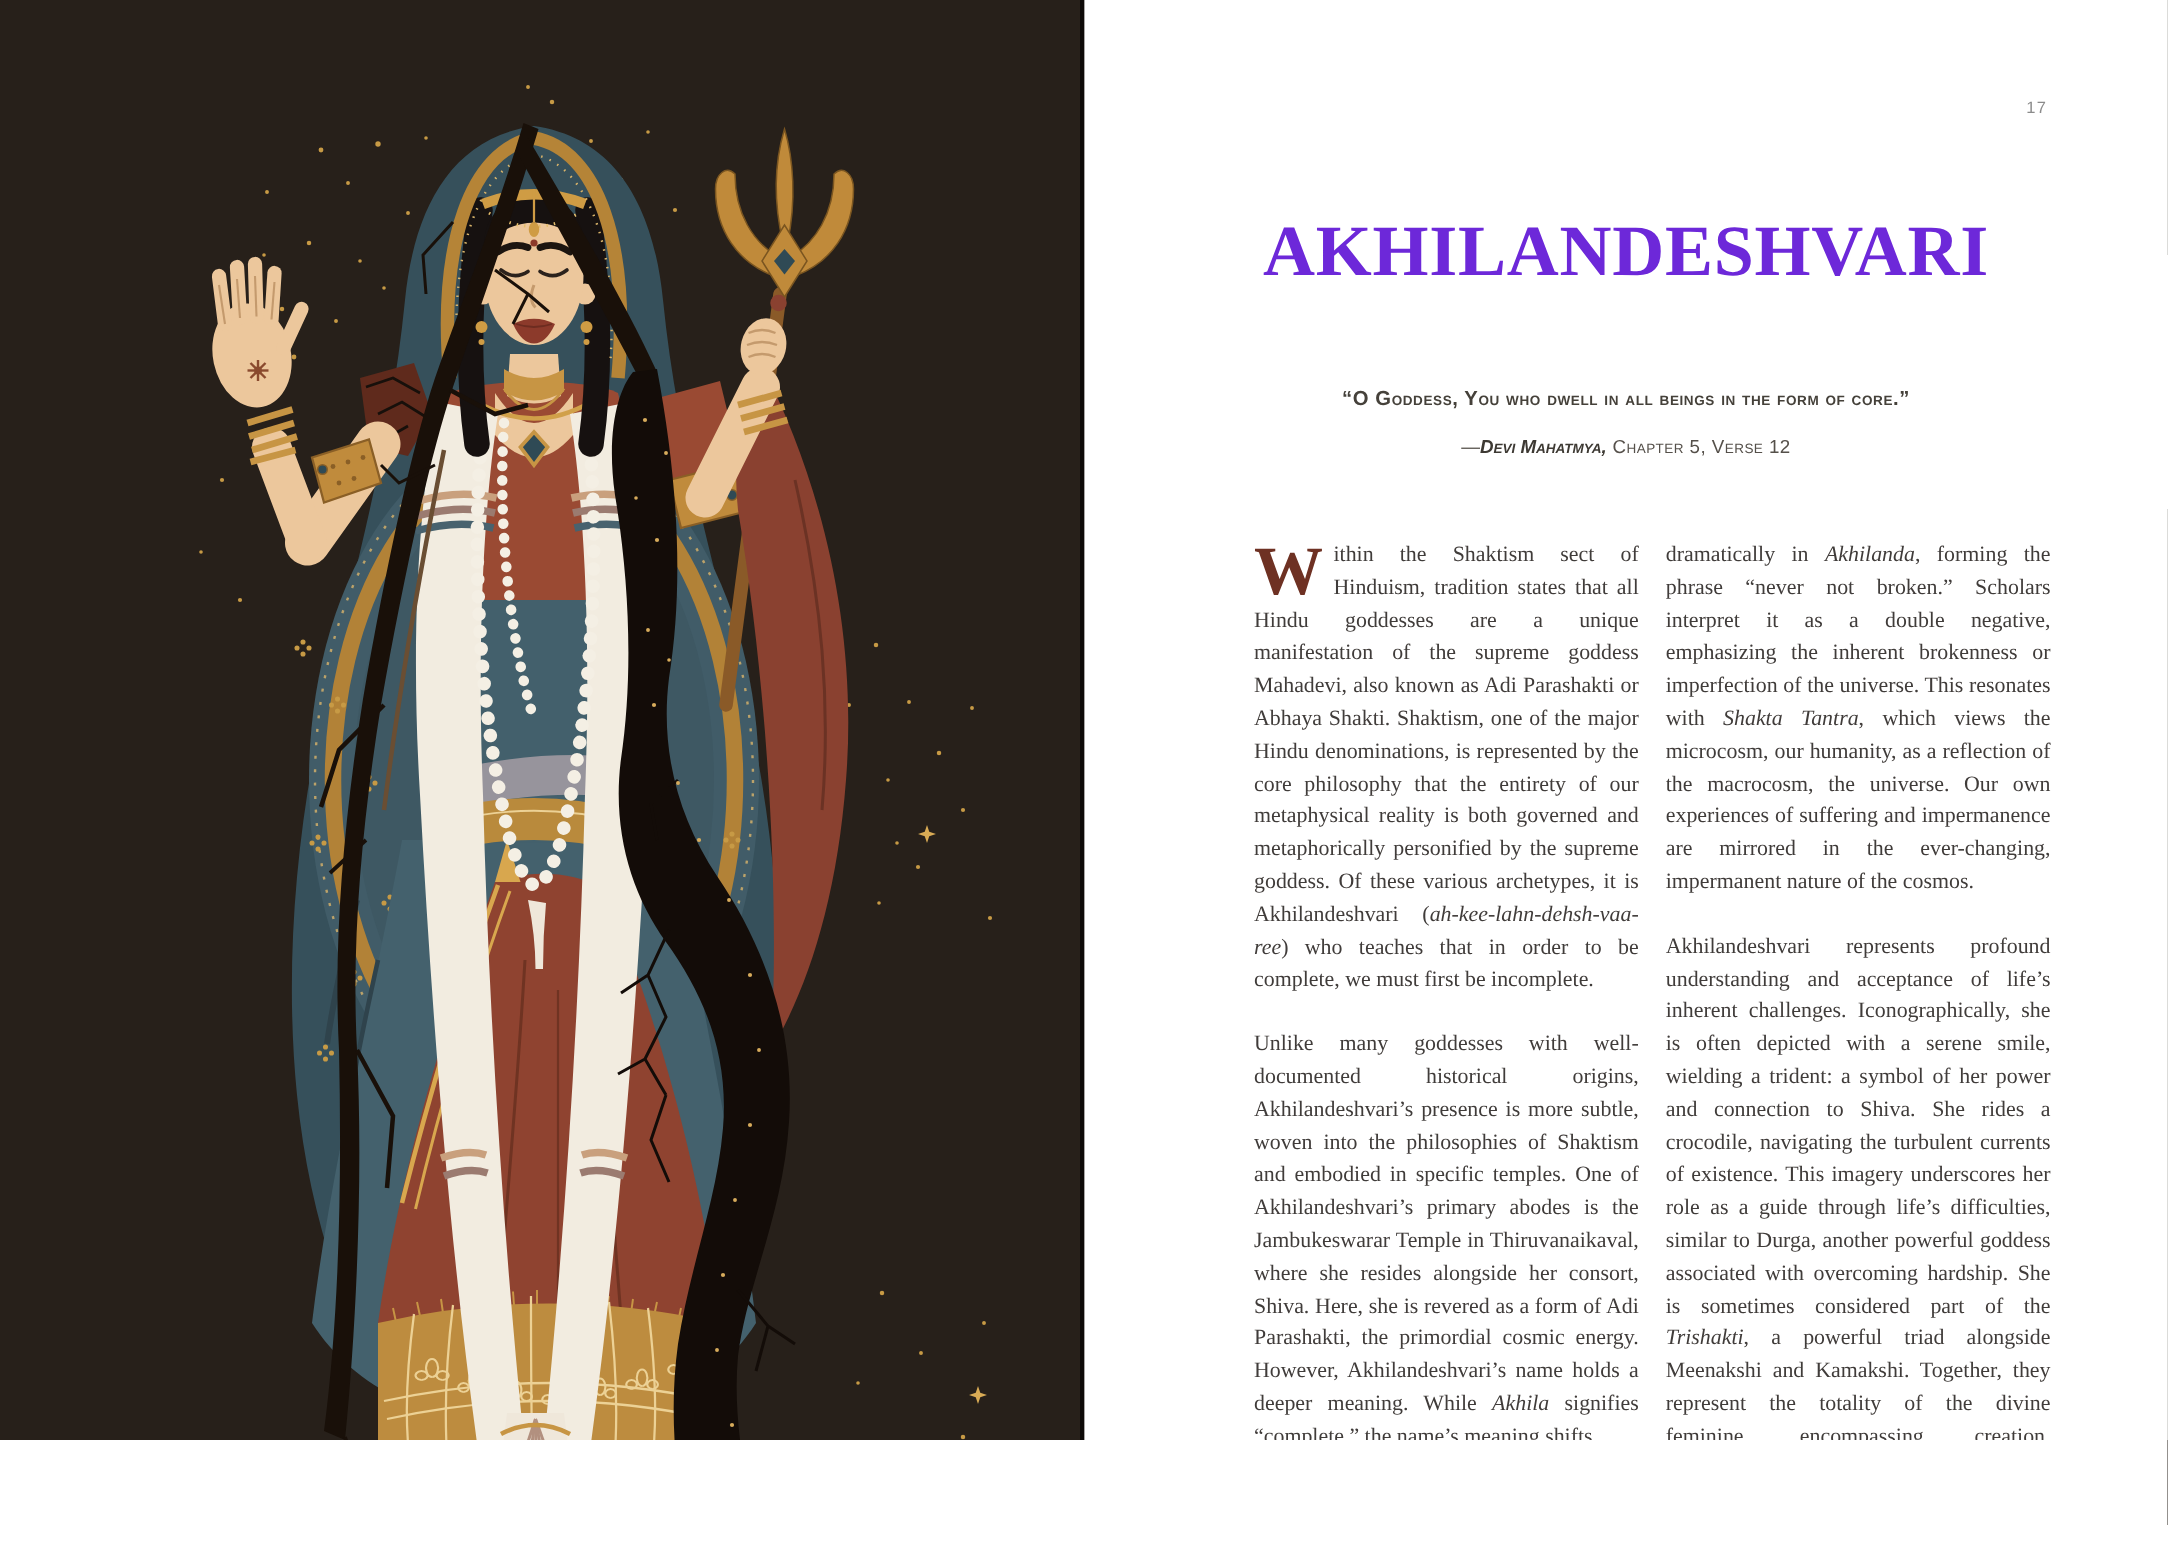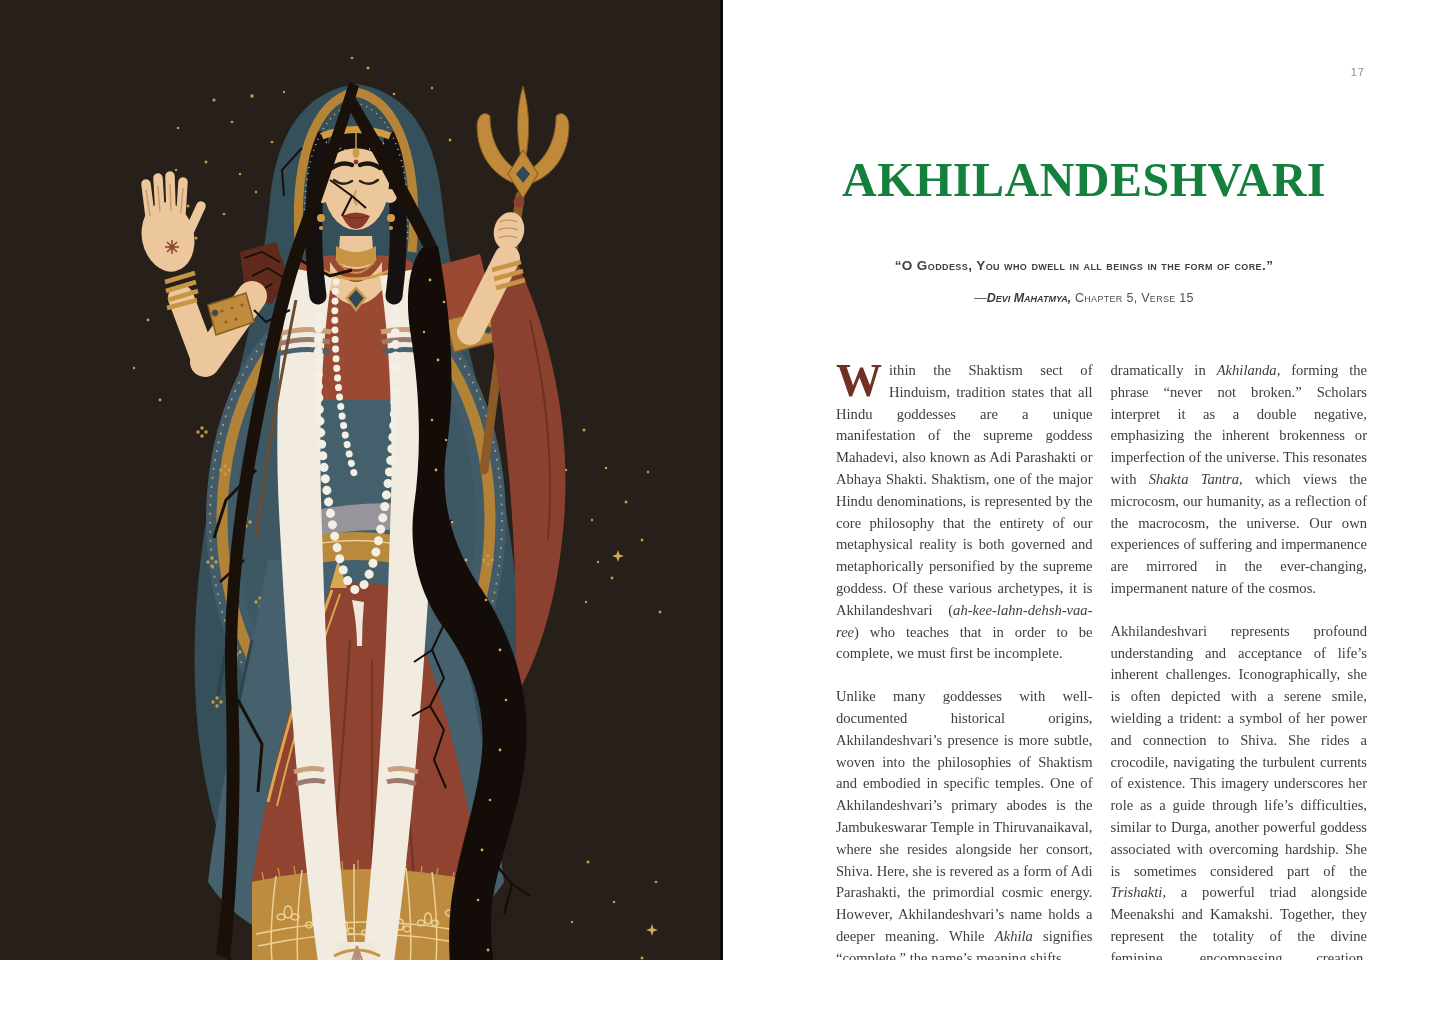--- a/index.html
+++ b/index.html
@@ -1,21 +1,21 @@
 <!DOCTYPE html>
 <html><head>
 <meta charset="utf-8">
 <style>
   html,body{margin:0;padding:0;background:#ffffff;}
   .spread{position:relative;width:1445px;height:960px;overflow:hidden;background:#ffffff;font-family:"Liberation Serif",serif;}
   .left-page{position:absolute;left:0;top:0;width:720px;height:1032px;background:#27201a;border-right:3px solid #0e0b08;}
   .left-page svg{display:block;width:720px;height:1032px;}
   .right-page{position:absolute;left:723px;top:0;width:722px;height:1032px;background:#ffffff;}
   .pagenum{position:absolute;top:66px;right:80px;font-family:"Liberation Sans",sans-serif;font-size:11px;color:#8b8b8b;letter-spacing:1px;}
-  .title{position:absolute;top:152px;left:0;right:0;margin:0;text-align:center;font-family:"Liberation Serif",serif;font-weight:bold;font-size:48px;letter-spacing:.5px;color:#15803d;}
+  .title{position:absolute;top:140px;left:0;right:0;margin:0;text-align:center;font-family:"Liberation Serif",serif;font-weight:bold;font-size:48px;letter-spacing:.5px;color:#6d28d9;}
   .quote{position:absolute;top:258px;left:40px;right:40px;text-align:center;font-family:"Liberation Sans",sans-serif;font-variant:small-caps;font-weight:bold;font-size:13.5px;letter-spacing:.4px;color:#45413a;}
   .attribution{position:absolute;top:291px;left:40px;right:40px;text-align:center;font-family:"Liberation Sans",sans-serif;font-variant:small-caps;font-size:12.5px;color:#55504a;}
   .attribution .attr-name{font-weight:bold;font-style:italic;color:#3d3933;}
   .attribution .attr-detail{letter-spacing:.3px;}
   .columns{position:absolute;top:360px;left:113px;right:78px;display:flex;gap:18px;}
   .col{flex:1;min-width:0;}
   .para{margin:0 0 21px 0;font-size:14.6px;line-height:21.8px;text-align:justify;color:#403c3a;hyphens:none;}
   .para em{font-style:italic;}
   .dropcap{float:left;font-size:46px;line-height:36px;font-weight:bold;color:#6e3123;margin:3px 7px 0 0;font-family:"Liberation Serif",serif;}
 </style>
@@ -386,21 +386,21 @@
             <circle cx="446" cy="440" r="1.2"></circle>
         </g>
       </g>
     </svg>
   </div>
 
   <div class="right-page">
     <div class="pagenum">17</div>
     <h1 class="title">AKHILANDESHVARI</h1>
     <div class="quote">“O Goddess, You who dwell in all beings in the form of core.”</div>
-    <div class="attribution"><span>—</span><span class="attr-name">Devi Mahatmya,</span><span class="attr-detail"> Chapter 5, Verse 15</span></div>
+    <div class="attribution"><span>—</span><span class="attr-name">Devi Mahatmya,</span><span class="attr-detail"> Chapter 5, Verse 12</span></div>
     <div class="columns">
       <div class="col">
         <p class="para"><span class="dropcap">W</span><span><span>ithin the Shaktism sect of Hinduism, tradition states that all Hindu goddesses are a unique manifestation of the supreme goddess Mahadevi, also known as Adi Parashakti or Abhaya Shakti. Shaktism, one of the major Hindu denominations, is represented by the core philosophy that the entirety of our metaphysical reality is both governed and metaphorically personified by the supreme goddess. Of these various archetypes, it is Akhilandeshvari (</span><em>ah-kee-lahn-dehsh-vaa-ree</em><span>) who teaches that in order to be complete, we must first be incomplete.</span></span></p>
         <p class="para"><span>Unlike many goddesses with well-documented historical origins, Akhilandeshvari’s presence is more subtle, woven into the philosophies of Shaktism and embodied in specific temples. One of Akhilandeshvari’s primary abodes is the Jambukeswarar Temple in Thiruvanaikaval, where she resides alongside her consort, Shiva. Here, she is revered as a form of Adi Parashakti, the primordial cosmic energy. However, Akhilandeshvari’s name holds a deeper meaning. While </span><em>Akhila</em><span> signifies “complete,” the name’s meaning shifts</span></p>
       </div>
       <div class="col">
         <p class="para"><span>dramatically in </span><em>Akhilanda</em><span>, forming the phrase “never not broken.” Scholars interpret it as a double negative, emphasizing the inherent brokenness or imperfection of the universe. This resonates with </span><em>Shakta Tantra</em><span>, which views the microcosm, our humanity, as a reflection of the macrocosm, the universe. Our own experiences of suffering and impermanence are mirrored in the ever-changing, impermanent nature of the cosmos.</span></p>
         <p class="para"><span>Akhilandeshvari represents profound understanding and acceptance of life’s inherent challenges. Iconographically, she is often depicted with a serene smile, wielding a trident: a symbol of her power and connection to Shiva. She rides a crocodile, navigating the turbulent currents of existence. This imagery underscores her role as a guide through life’s difficulties, similar to Durga, another powerful goddess associated with overcoming hardship. She is sometimes considered part of the </span><em>Trishakti</em><span>, a powerful triad alongside Meenakshi and Kamakshi. Together, they represent the totality of the divine feminine, encompassing creation, preservation, and destruction.</span></p>
       </div>
     </div>

